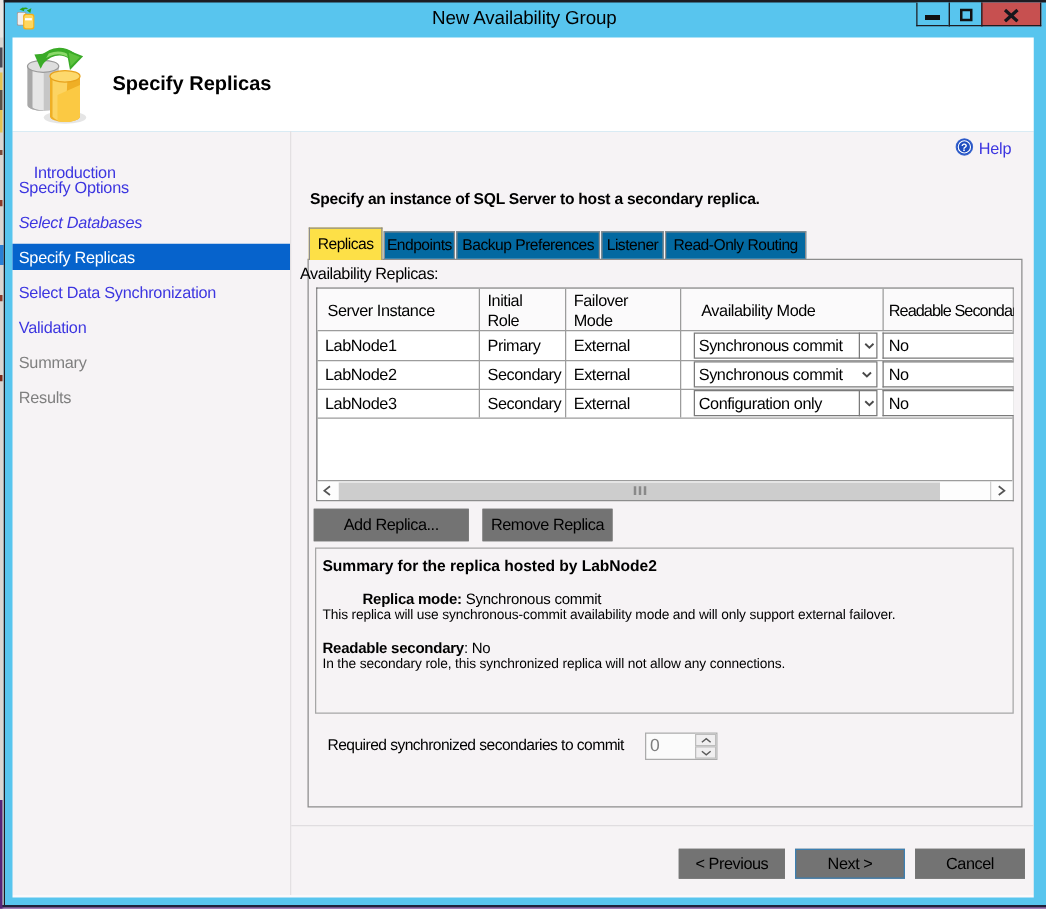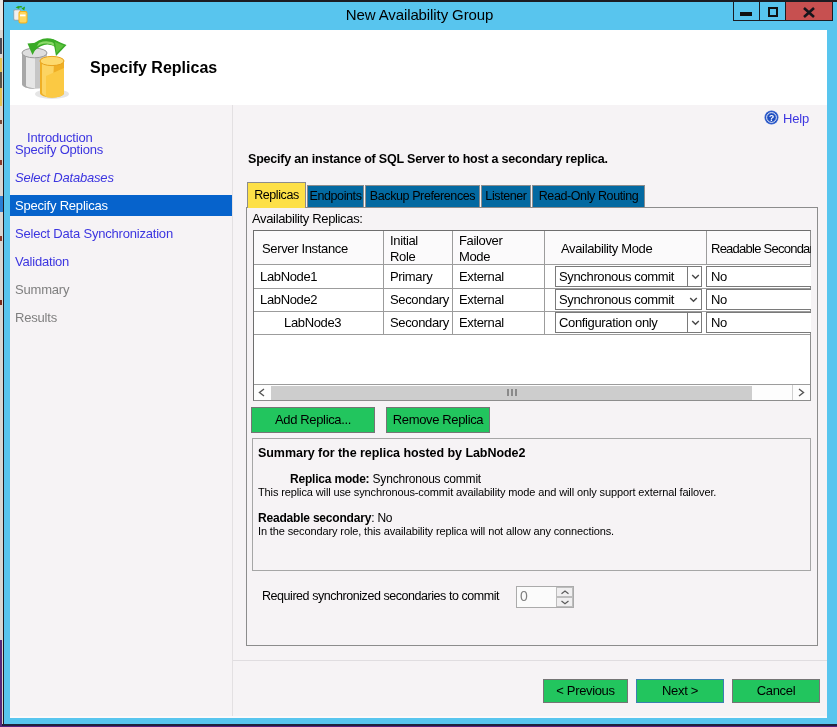--- a/index.html
+++ b/index.html
@@ -2,21 +2,21 @@
 <html><head>
 <meta charset="utf-8">
 <style>
 * { margin:0; padding:0; box-sizing:border-box; }
 html,body { width:837px; height:727px; overflow:hidden; }
 body { font-family:"Liberation Sans", sans-serif; position:relative; background:#fff; }
 .abs { position:absolute; }
 .t12 { position:absolute; font-size:13px; letter-spacing:-0.35px; color:#000; white-space:nowrap; }
 .side { position:absolute; font-size:13px; letter-spacing:-0.2px; color:#3c35e0; white-space:nowrap; }
 .tab { position:absolute; font-size:12.5px; letter-spacing:-0.4px; text-align:center; background:#0369a1; border:1px solid #8c8c8c; border-bottom:none; height:22px; line-height:21px; color:#000; }
-.btn { position:absolute; background:#22c55e; border:1px solid #757575; font-size:13px; letter-spacing:-0.35px; text-align:center; color:#000; }
+.btn { position:absolute; background:#737373; border:1px solid #757575; font-size:13px; letter-spacing:-0.35px; text-align:center; color:#000; }
 </style>
 </head>
 <body>
 
 <div class="abs" style="left:0;top:0;width:3px;height:727px;background:#d9d6d2;"></div>
 <div class="abs" style="left:0;top:0;width:3px;height:30px;background:#e9e7e4;"></div>
 <div class="abs" style="left:0;top:38px;width:2px;height:16px;background:#4a4a55;"></div>
 <div class="abs" style="left:0;top:58px;width:2px;height:14px;background:#e3c353;"></div>
 <div class="abs" style="left:0;top:72px;width:2px;height:16px;background:#5a5348;"></div>
 <div class="abs" style="left:0;top:88px;width:2px;height:18px;background:#e3c353;"></div>
@@ -100,21 +100,21 @@
 <div class="abs" style="left:248px;top:152px;font-size:12.5px;letter-spacing:-0.2px;font-weight:bold;color:#000;white-space:nowrap;">Specify an instance of SQL Server to host a secondary replica.</div>
 
 <div class="abs" style="left:246px;top:207px;width:572px;height:439px;border:1px solid #8c8c8c;"></div>
 
 <div class="tab" style="left:307px;top:185px;width:57px;">Endpoints</div>
 <div class="tab" style="left:365px;top:185px;width:115px;">Backup Preferences</div>
 <div class="tab" style="left:481px;top:185px;width:50px;">Listener</div>
 <div class="tab" style="left:532px;top:185px;width:113px;">Read-Only Routing</div>
 <div class="tab" style="left:247px;top:182px;width:59px;height:26px;border-bottom:none;background:#fde047;line-height:25px;">Replicas</div>
 
-<div class="t12" style="left:252px;top:211px;">Availability Replicas:</div>
+<div class="t12" style="left:240px;top:211px;">Availability Replicas:</div>
 
 <div class="abs" style="left:253px;top:230px;width:558px;height:171px;border:1px solid #6e6e6e;border-bottom-color:#8d8d8d;border-right-color:#8d8d8d;background:#fff;overflow:hidden;"></div>
 
 <div class="abs" style="left:254px;top:231px;width:556px;height:34px;background:#fbfafb;border-bottom:1px solid #9c9c9c;"></div>
 
 <div class="abs" style="left:383px;top:231px;width:1px;height:103px;background:#9c9c9c;"></div>
 <div class="abs" style="left:452px;top:231px;width:1px;height:103px;background:#9c9c9c;"></div>
 <div class="abs" style="left:544px;top:231px;width:1px;height:103px;background:#9c9c9c;"></div>
 <div class="abs" style="left:706px;top:231px;width:1px;height:34px;background:#9c9c9c;"></div>
 
@@ -126,21 +126,21 @@
 
 <div class="abs" style="left:254px;top:288px;width:556px;height:1px;background:#9c9c9c;"></div>
 <div class="abs" style="left:254px;top:311px;width:556px;height:1px;background:#9c9c9c;"></div>
 <div class="abs" style="left:254px;top:334px;width:556px;height:1px;background:#9c9c9c;"></div>
 <div class="t12" style="left:260px;top:269px;">LabNode1</div>
 <div class="t12" style="left:390px;top:269px;">Primary</div>
 <div class="t12" style="left:459px;top:269px;">External</div>
 <div class="t12" style="left:260px;top:292px;">LabNode2</div>
 <div class="t12" style="left:390px;top:292px;">Secondary</div>
 <div class="t12" style="left:459px;top:292px;">External</div>
-<div class="t12" style="left:260px;top:315px;margin-left:24px;">LabNode3</div>
+<div class="t12" style="left:260px;top:315px;">LabNode3</div>
 <div class="t12" style="left:390px;top:315px;">Secondary</div>
 <div class="t12" style="left:459px;top:315px;">External</div>
 
 <div class="abs" style="left:555px;top:266px;width:147px;height:21px;border:1px solid #7a7a7a;background:#fff;"></div>
 <div class="t12" style="left:559px;top:269px;">Synchronous commit</div>
 <div class="abs" style="left:687px;top:266px;width:1px;height:21px;background:#7a7a7a;"></div>
 <svg class="abs" style="left:691px;top:274px;" width="9" height="6">
     <path d="M1.2 1 L4.5 4.2 L7.8 1" stroke="#4a4a4a" stroke-width="1.5" fill="none"></path>
   </svg>
 <div class="abs" style="left:555px;top:289px;width:147px;height:21px;border:1px solid #7a7a7a;background:#fff;"></div>
@@ -176,21 +176,21 @@
 <div class="abs" style="left:515px;top:389px;width:2px;height:7px;background:#8a8a8a;"></div>
 
 <div class="btn" style="left:251px;top:407px;width:124px;height:26px;line-height:24px;">Add Replica...</div>
 <div class="btn" style="left:386px;top:407px;width:104px;height:26px;line-height:24px;">Remove Replica</div>
 
 <div class="abs" style="left:252px;top:438px;width:559px;height:133px;border:1px solid #a6a6a6;"></div>
 <div class="abs" style="left:258px;top:446px;font-size:12.5px;letter-spacing:-0.05px;font-weight:bold;">Summary for the replica hosted by LabNode2</div>
 <div class="abs" style="left:258px;top:472px;font-size:12px;letter-spacing:-0.2px;padding-left:32px;"><b>Replica mode:</b> Synchronous commit</div>
 <div class="abs" style="left:258px;top:486px;font-size:11px;letter-spacing:-0.12px;white-space:nowrap;text-align:right;">This replica will use synchronous-commit availability mode and will only support external failover.</div>
 <div class="abs" style="left:258px;top:511px;font-size:12px;letter-spacing:-0.2px;"><b>Readable secondary</b>: No</div>
-<div class="abs" style="left:258px;top:525px;font-size:11px;letter-spacing:-0.12px;white-space:nowrap;">In the secondary role, this availability replica will not allow any connections.</div>
+<div class="abs" style="left:258px;top:525px;font-size:11px;letter-spacing:-0.12px;white-space:nowrap;">In the secondary role, this synchronized replica will not allow any connections.</div>
 
 <div class="abs" style="left:262px;top:589px;font-size:12.5px;letter-spacing:-0.45px;white-space:nowrap;">Required synchronized secondaries to commit</div>
 <div class="abs" style="left:516px;top:586px;width:58px;height:22px;border:1px solid #ababab;background:#fbfbfb;"></div>
 <div class="abs" style="left:520px;top:588px;font-size:14px;color:#7f7f7f;">0</div>
 <div class="abs" style="left:556px;top:587px;width:17px;height:10px;background:#f0eff0;border:1px solid #bdbdbd;"></div>
 <div class="abs" style="left:556px;top:597px;width:17px;height:10px;background:#f0eff0;border:1px solid #bdbdbd;"></div>
 <svg class="abs" style="left:560px;top:590px;" width="10" height="5">
     <path d="M1.5 3.8 L5 1 L8.5 3.8" stroke="#5a5a5a" stroke-width="1.2" fill="none"></path>
   </svg>
 <svg class="abs" style="left:560px;top:600px;" width="10" height="5">

